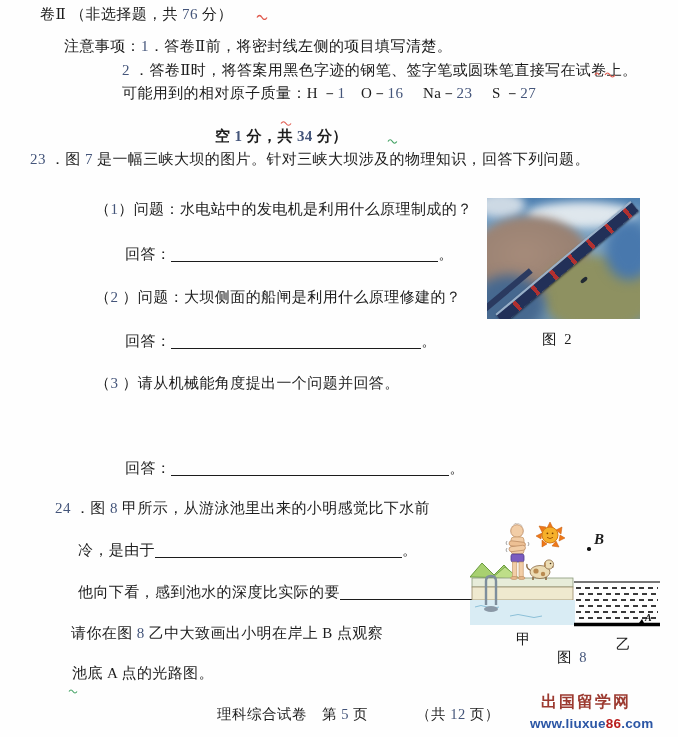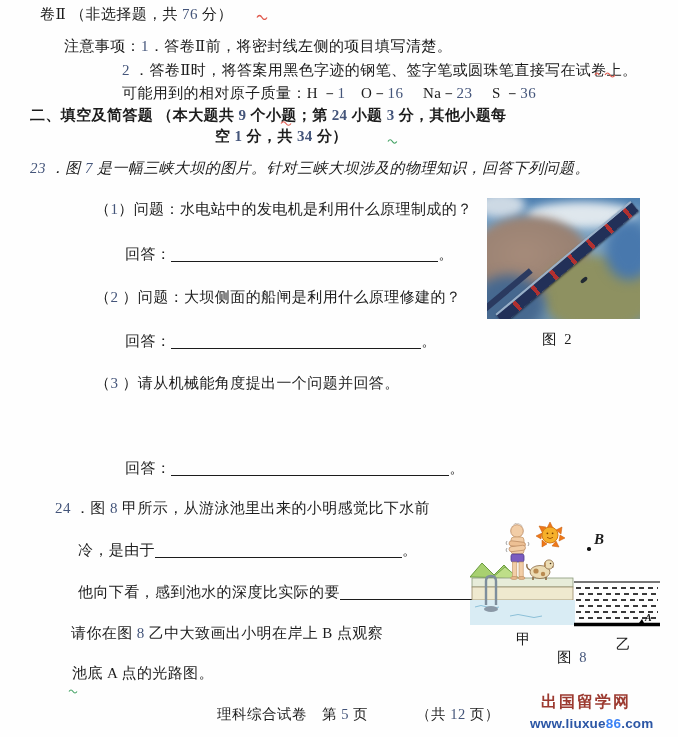--- a/index.html
+++ b/index.html
@@ -38,50 +38,49 @@
   .fig8-scene{position:absolute;left:470px;top:521px;}
   .fig8-water{position:absolute;left:572px;top:579px;}
   .pt-dot{position:absolute;width:3.5px;height:3.5px;background:#111;border-radius:50%;}
   .pt-label{position:absolute;font-family:"Liberation Serif",serif;font-style:italic;font-weight:bold;font-size:15px;}
   
   .footer{position:absolute;font-size:14.5px;letter-spacing:0.5px;margin-left:16px;}
   .wm-name{position:absolute;font-family:Liberation Mono, monospace;
            font-weight:bold;font-size:16px;letter-spacing:2px;color:#9c3a30;}
   .wm-url{position:absolute;font-family:"Liberation Sans","DejaVu Sans",sans-serif;
           font-weight:bold;font-size:13.5px;letter-spacing:0.2px;}
-  .wm-blue{color:#2b56a5;} .wm-red{color:#3b82f6;text-align:center;}
+  .wm-blue{color:#2b56a5;} .wm-red{color:#b91c1c;text-align:center;}
 </style>
 </head>
 <body>
 
 <div class="page">
 
   <div class="t tint" style="left:40px;top:5px;">卷Ⅱ （非选择题，共 <span class="num">76</span> 分）</div>
   <svg class="squig" style="left:256px;top:13px;" width="14" height="7">
     <path d="M1,4.5 q2.5,-4 5,0 t5,0" stroke="#e05a4e" fill="none" stroke-width="1.3"></path>
   </svg>
 
   <div class="t tint" style="left:40px;top:37px;margin-left:24px;">注意事项：<span class="num">1</span>．答卷Ⅱ前，将密封线左侧的项目填写清楚。</div>
   <div class="t tint" style="left:122px;top:61px;"><span class="num">2</span> ．答卷Ⅱ时，将答案用黑色字迹的钢笔、签字笔或圆珠笔直接写在试卷上。</div>
   <svg class="squig" style="left:593px;top:70px;" width="28" height="8">
     <path d="M2,5 q2,-4 4,0" stroke="#e05a4e" fill="none" stroke-width="1.2"></path>
     <path d="M12,5 q2.5,-4 5,0 t5,0" stroke="#e05a4e" fill="none" stroke-width="1.2"></path>
   </svg>
-  <div class="t tint" style="left:122px;top:84px;">可能用到的相对原子质量：H －<span class="num">1</span>　O－<span class="num">16</span>　 Na－<span class="num">23</span>　 S －<span class="num">36</span></div>
+  <div class="t tint" style="left:122px;top:84px;">可能用到的相对原子质量：H －<span class="num">1</span>　O－<span class="num">16</span>　 Na－<span class="num">23</span>　 S －<span class="num">27</span></div>
 
-  <div class="t bold tint" style="left:30px;top:106px;">二、填空及简答题 （本大题共 <span class="num">9</span> 个小题；第 <span class="num">24</span> 小题 <span class="num">3</span> 分，其他小题每</div>
   <svg class="squig" style="left:280px;top:120px;" width="14" height="6">
     <path d="M1,3.5 q2.5,-3.5 5,0 t5,0" stroke="#e05a4e" fill="none" stroke-width="1.2"></path>
   </svg>
   <div class="t bold tint" style="left:215px;top:127px;">空 <span class="num">1</span> 分，共 <span class="num">34</span> 分）</div>
   <svg class="squig" style="left:387px;top:137px;" width="11" height="7">
     <path d="M1,4.5 q2.2,-3.5 4.4,0 t4.4,0" stroke="#3fa060" fill="none" stroke-width="1.2"></path>
   </svg>
 
-  <div class="t tint" style="left:30px;top:159px;font-style:italic;"><span class="num">23</span> ．图 <span class="num">7</span> 是一幅三峡大坝的图片。针对三峡大坝涉及的物理知识，回答下列问题。</div>
+  <div class="t tint" style="left:30px;top:150px;"><span class="num">23</span> ．图 <span class="num">7</span> 是一幅三峡大坝的图片。针对三峡大坝涉及的物理知识，回答下列问题。</div>
 
   <div class="t tint" style="left:95px;top:200px;">（<span class="num">1</span>）问题：水电站中的发电机是利用什么原理制成的？</div>
   <div class="t" style="left:125px;top:245px;">
     <span>回答：</span><span class="blank" style="width:267px;"></span><span>。</span>
   </div>
 
   <div class="t tint" style="left:95px;top:288px;">（<span class="num">2</span> ）问题：大坝侧面的船闸是利用什么原理修建的？</div>
   <div class="t" style="left:125px;top:332px;">
     <span>回答：</span><span class="blank" style="width:250px;"></span><span>。</span>
   </div>

